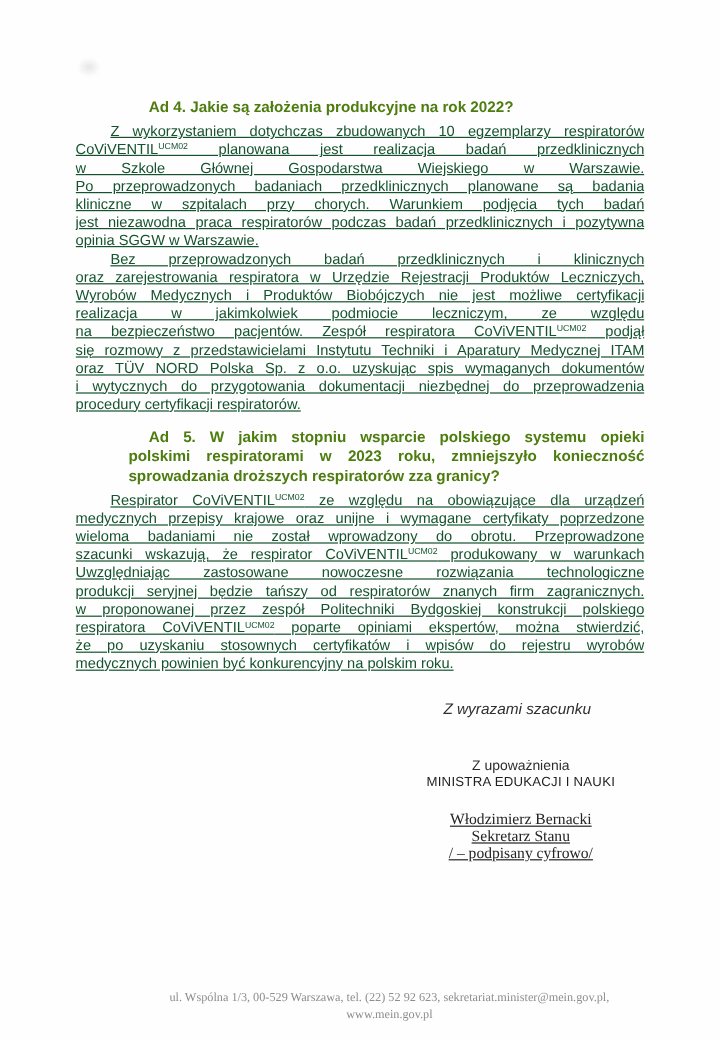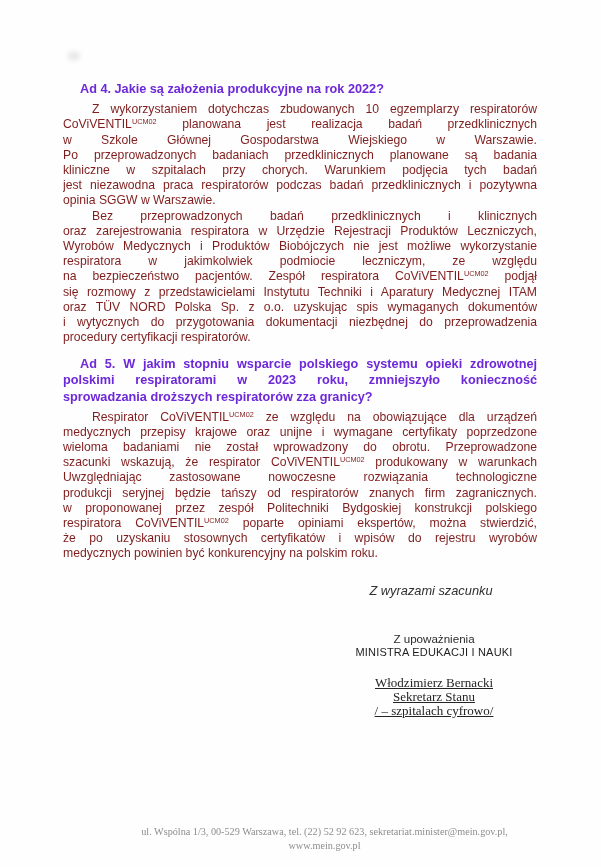--- a/index.html
+++ b/index.html
@@ -33,27 +33,29 @@
   .doc-column {
     position: absolute;
     left: 63px;
     top: 81px;
     width: 474px;
   }
   .block { margin: 0; }
   .block.body {
     font-size: 12.2px;
     line-height: 15.1px;
-    color: #7f1d1d;
+    color: #14532d;
+    text-decoration: underline;
   }
   .block.heading {
     font-size: 12.7px;
     line-height: 16.4px;
     font-weight: bold;
-    color: #6d28d9;
+    color: #4d7c0f;
+    margin-left: 44px;
   }
   .line {
     text-align: justify;
     height: 15.1px;
     overflow: hidden;
     white-space: normal;
   }
   .heading .line { height: 16.4px; }
   
   .line:not(.last)::after {
@@ -143,22 +145,22 @@
         <div class="line" data-name="text-line">CoViVENTIL<sup data-name="superscript-model-code">UCM02</sup> planowana jest realizacja badań przedklinicznych</div>
         <div class="line" data-name="text-line">w Szkole Głównej Gospodarstwa Wiejskiego w Warszawie.</div>
         <div class="line" data-name="text-line">Po przeprowadzonych badaniach przedklinicznych planowane są badania</div>
         <div class="line" data-name="text-line">kliniczne w szpitalach przy chorych. Warunkiem podjęcia tych badań</div>
         <div class="line" data-name="text-line">jest niezawodna praca respiratorów podczas badań przedklinicznych i pozytywna</div>
         <div class="line last" data-name="text-line">opinia SGGW w Warszawie.</div>
       </div>
       <div class="block body" data-name="ad4-paragraph-2">
         <div class="line first" data-name="text-line">Bez przeprowadzonych badań przedklinicznych i klinicznych</div>
         <div class="line" data-name="text-line">oraz zarejestrowania respiratora w Urzędzie Rejestracji Produktów Leczniczych,</div>
-        <div class="line" data-name="text-line">Wyrobów Medycznych i Produktów Biobójczych nie jest możliwe wykorzystanie</div>
-        <div class="line" data-name="text-line">respiratora w jakimkolwiek podmiocie leczniczym, ze względu</div>
+        <div class="line" data-name="text-line">Wyrobów Medycznych i Produktów Biobójczych nie jest możliwe certyfikacji</div>
+        <div class="line" data-name="text-line">realizacja w jakimkolwiek podmiocie leczniczym, ze względu</div>
         <div class="line" data-name="text-line">na bezpieczeństwo pacjentów. Zespół respiratora CoViVENTIL<sup data-name="superscript-model-code">UCM02</sup> podjął</div>
         <div class="line" data-name="text-line">się rozmowy z przedstawicielami Instytutu Techniki i Aparatury Medycznej ITAM</div>
         <div class="line" data-name="text-line">oraz TÜV NORD Polska Sp. z o.o. uzyskując spis wymaganych dokumentów</div>
         <div class="line" data-name="text-line">i wytycznych do przygotowania dokumentacji niezbędnej do przeprowadzenia</div>
         <div class="line last" data-name="text-line">procedury certyfikacji respiratorów.</div>
       </div>
       <div class="block heading" data-name="ad5-heading">
         <div class="line first" data-name="text-line">Ad 5. W jakim stopniu wsparcie polskiego systemu opieki zdrowotnej</div>
         <div class="line" data-name="text-line">polskimi respiratorami w 2023 roku, zmniejszyło konieczność</div>
         <div class="line last" data-name="text-line">sprowadzania droższych respiratorów zza granicy?</div>
@@ -178,21 +180,21 @@
     </div>
 
   <div class="closing" data-name="closing-salutation">Z wyrazami szacunku</div>
 
   <div class="signature" data-name="signature-block">
     <div class="sig-auth" data-name="signature-authorization">Z upoważnienia</div>
     <div class="sig-minister" data-name="signature-minister">MINISTRA EDUKACJI I NAUKI</div>
     <div class="sig-person" data-name="signatory-details">
       <div data-name="signatory-name">Włodzimierz Bernacki</div>
       <div data-name="signatory-title">Sekretarz Stanu</div>
-      <div data-name="digital-signature-note">/ – szpitalach cyfrowo/</div>
+      <div data-name="digital-signature-note">/ – podpisany cyfrowo/</div>
     </div>
   </div>
 
   <div class="footer" data-name="letterhead-footer">
     <div data-name="footer-address-line">ul. Wspólna 1/3, 00-529 Warszawa, tel. (22) 52 92 623, sekretariat.minister@mein.gov.pl,</div>
     <div data-name="footer-website">www.mein.gov.pl</div>
   </div>
 
 </div>
 

